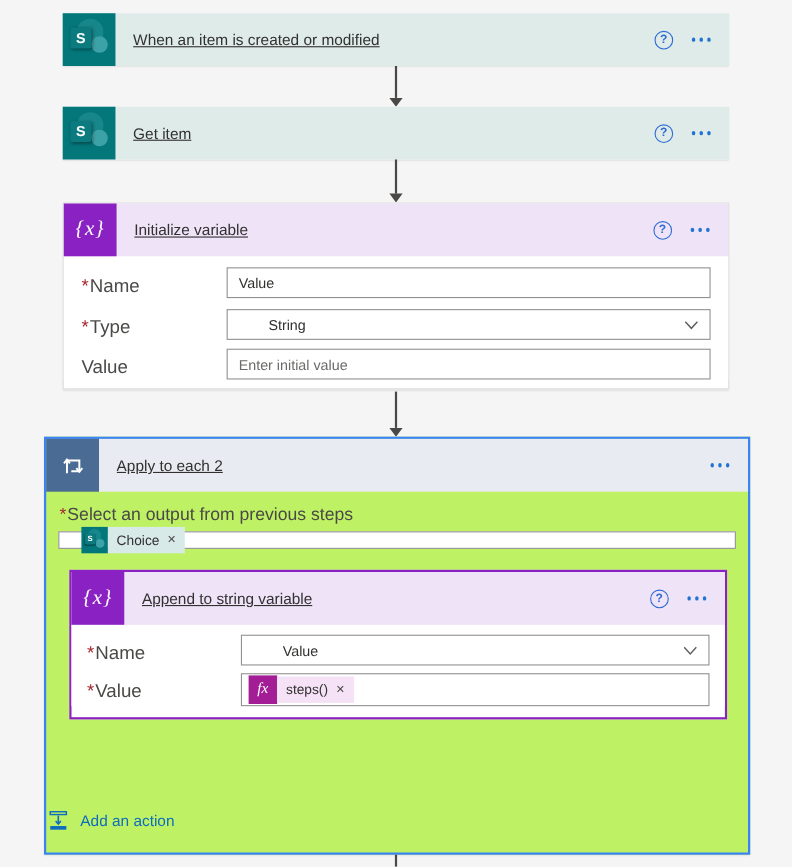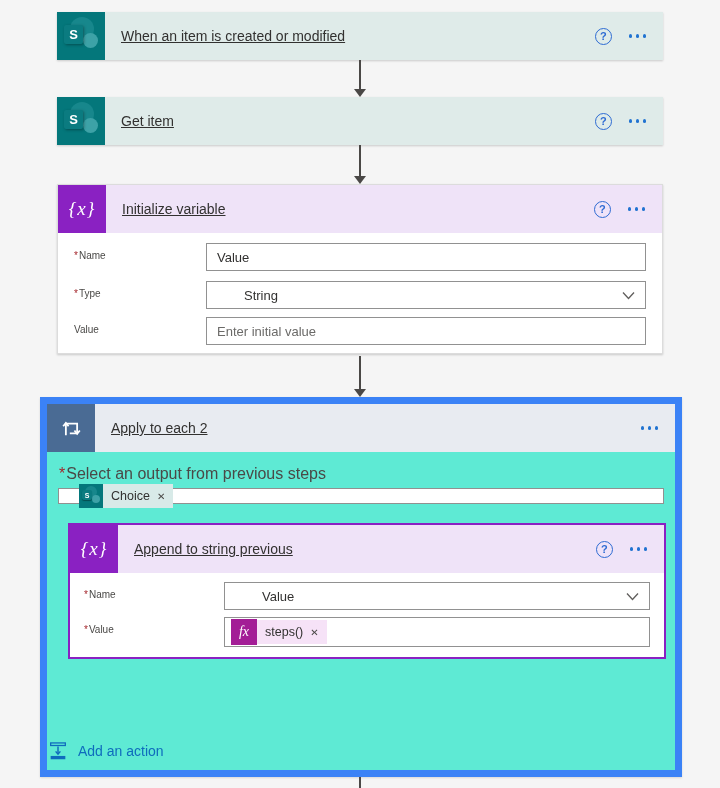--- a/index.html
+++ b/index.html
@@ -43,30 +43,30 @@
   .menu-btn i { width:3.4px; height:3.4px; border-radius:50%; background:#2173d1; }
 
   
   .connector { position:absolute; width:16px; display:flex; flex-direction:column; align-items:center; }
   .connector .line { width:2px; background:#4a4846; flex:1; }
   .connector .head { width:0; height:0; border-left:6px solid transparent; border-right:6px solid transparent; border-top:8px solid #4a4846; }
 
   
   .card-body { padding:10px 16px 0 16px; background:#fff; }
   .frow { display:flex; align-items:flex-start; }
-  .flabel { width:132px; flex:none; padding-top:7px; font-size:10px; color:#4a4947; }
+  .flabel { width:132px; flex:none; padding-top:7px; font-size:17px; color:#4a4947; }
   .req { color:#a4262c; margin-right:1px; }
   .fbox { flex:1; height:28px; border:1px solid #919191; background:#fff; display:flex; align-items:center;
           padding:0 10px; font-size:13px; color:#323130; }
   input.fbox { outline:none; font-family:"Liberation Sans", sans-serif; }
   input.fbox::placeholder { color:#6b6a68; }
   .dropdown { justify-content:space-between; cursor:pointer;padding-left:37px; }
 
   
-  .scope { position:absolute; background:#5eead4; border:7px solid #3b82f6; box-shadow:0 1px 2px rgba(0,0,0,.12); }
+  .scope { position:absolute; background:#bef264; border:2px solid #3b82f6; box-shadow:0 1px 2px rgba(0,0,0,.12); }
   .scope-body { position:relative; padding:12px 11px 0 11px; }
   .output-label { font-size:16px; color:#4a4947; margin:1px 0 5px 1px; }
   .output-input { height:16px; border:1px solid #919191; background:#fff; display:flex; align-items:center; padding-left:20px; }
 
   .token { display:flex; align-items:center; cursor:pointer; }
   .token-label { height:24px; display:flex; align-items:center; gap:7px; padding:0 8px; font-size:12.5px; color:#323130; }
   .token-teal { background:#d8eae8; }
   .token-pink { background:#f6e2f7; }
   .dismiss { font-size:10px; color:#4a4947; cursor:pointer; }
 
@@ -219,21 +219,21 @@
           </span>
         </div>
       </div>
 
       <div class="card selected-card" style="position:relative; margin:19px 0 0 10px; width:598px; height:136px; box-shadow:none;">
         <div class="card-header">
           <div class="tile tile-purple">
             <span class="vx-glyph">{x}</span>
           </div>
           <div class="hdr-strip hdr-purple">
-            <span class="card-title">Append to string previous</span>
+            <span class="card-title">Append to string variable</span>
             <div class="hdr-icons">
               <div class="help-btn">?</div>
               <div class="menu-btn">
                   <i></i>
                   <i></i>
                   <i></i>
                 </div>
             </div>
           </div>
         </div>

